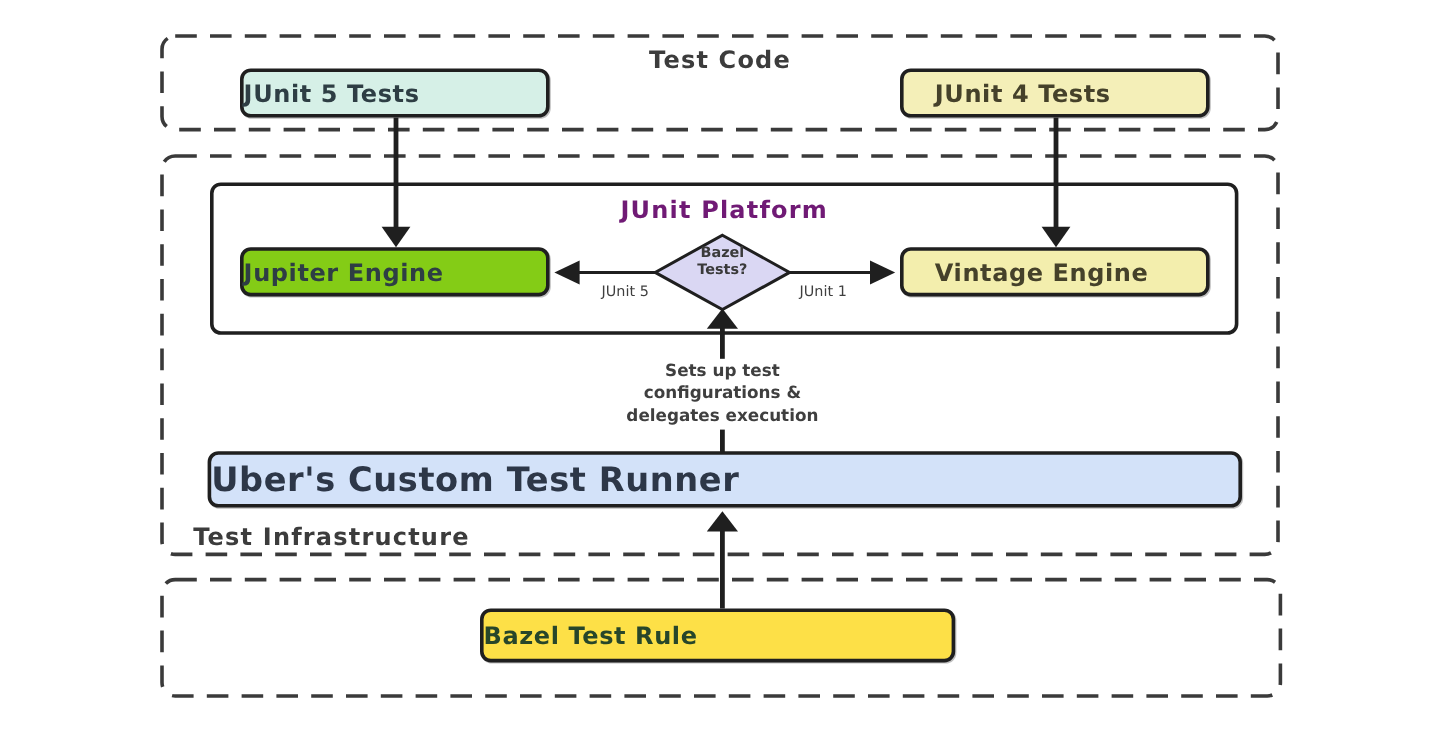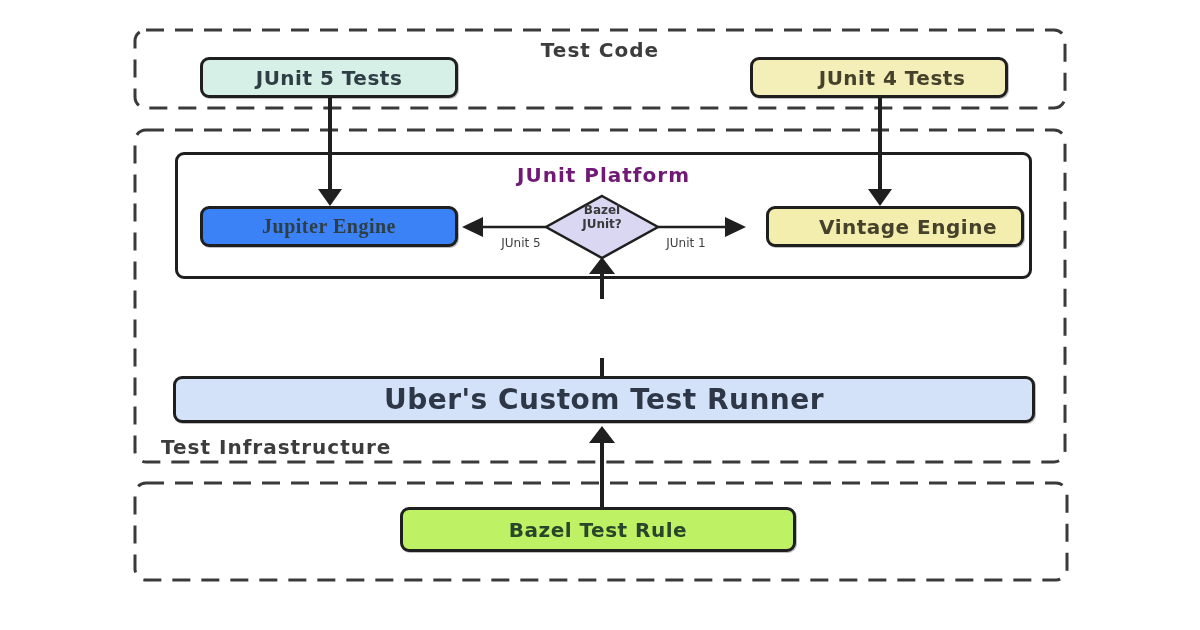--- a/index.html
+++ b/index.html
@@ -29,21 +29,20 @@
     letter-spacing: 1px;
     white-space: nowrap;
   }
 
   .node {
     position: absolute;
     border: 3px solid #1f1f1f;
     border-radius: 9px;
     display: flex;
     align-items: center;
-    justify-content: center;
     font-size: 20px;
     font-weight: bold;
     letter-spacing: 0.5px;
     color: #32373f;
     box-shadow: 1px 1px 0 rgba(0,0,0,0.25);
   }
 
   .node.teal   { color: #2e3e44; }
   .node.yellow { color: #45412a; padding-left: 26px; }
   .node.blue   { color: #2d3748; }
@@ -120,35 +119,35 @@
     </div>
 
     <div class="node yellow" style="left: 750px; top: 57px; width: 258px; height: 41px; background-color: rgb(244, 239, 184);">
       <span>JUnit 4 Tests</span>
     </div>
 
     <div class="platform-box">
       <div class="platform-title">JUnit Platform</div>
     </div>
 
-    <div class="node teal" style="left: 200px; top: 206px; width: 258px; height: 41px; background-color: #3b82f6; font-family: Liberation Serif, serif;">
+    <div class="node teal" style="left: 200px; top: 206px; width: 258px; height: 41px; background-color: #84cc16;">
       <span>Jupiter Engine</span>
     </div>
 
-    <div class="node yellow" style="left: 750px; top: 206px; width: 258px; height: 41px; background-color: rgb(243, 238, 173); margin-left: 16px;">
+    <div class="node yellow" style="left: 750px; top: 206px; width: 258px; height: 41px; background-color: rgb(243, 238, 173);">
       <span>Vintage Engine</span>
     </div>
 
     <div class="node blue" style="left: 173px; top: 376px; width: 862px; height: 47px; font-size: 28px; background-color: rgb(211, 226, 249);">
       <span>Uber's Custom Test Runner</span>
     </div>
 
     <div class="section-label" style="left:161px; top:435px;">Test Infrastructure</div>
 
-    <div class="node green" style="left: 400px; top: 507px; width: 396px; height: 45px; background-color: #bef264;">
+    <div class="node green" style="left: 400px; top: 507px; width: 396px; height: 45px; background-color: #fde047;">
       <span>Bazel Test Rule</span>
     </div>
 
   </div>
 
   <svg class="abs layer-svg" style="left:0;top:0;" width="1200" height="630" viewBox="0 0 1200 630">
 
     <rect x="135" y="30" width="930" height="78" rx="11" fill="none" stroke="#3a3a3a" stroke-width="3" stroke-dasharray="18 11"></rect>
     <rect x="135" y="130" width="930" height="332" rx="11" fill="none" stroke="#3a3a3a" stroke-width="3" stroke-dasharray="18 11"></rect>
     <rect x="135" y="483" width="932" height="97" rx="11" fill="none" stroke="#3a3a3a" stroke-width="3" stroke-dasharray="18 11"></rect>
@@ -184,21 +183,26 @@
       <polygon points="602,426 589,443 615,443" fill="#1f1f1f"></polygon>
     </g>
 
     <polygon points="602,196 658,227 602,258 546,227" stroke="#1f1f1f" stroke-width="2.5" fill="#dad7f3"></polygon>
   </svg>
 
   <div class="abs layer-labels" style="left:0;top:0;width:1200px;height:630px;pointer-events:none;">
 
     <div class="diamond-text">
       <div>Bazel</div>
-      <div>JUnit?</div>
+      <div>Tests?</div>
     </div>
 
     <div class="edge-label" style="left:476px; top:236px;">JUnit 5</div>
     <div class="edge-label" style="left:641px; top:236px;">JUnit 1</div>
 
+    <div class="note">
+      <div>Sets up test</div>
+      <div>configurations &amp;</div>
+      <div>delegates execution</div>
+    </div>
   </div>
 
 </div>
 
 </body></html>

